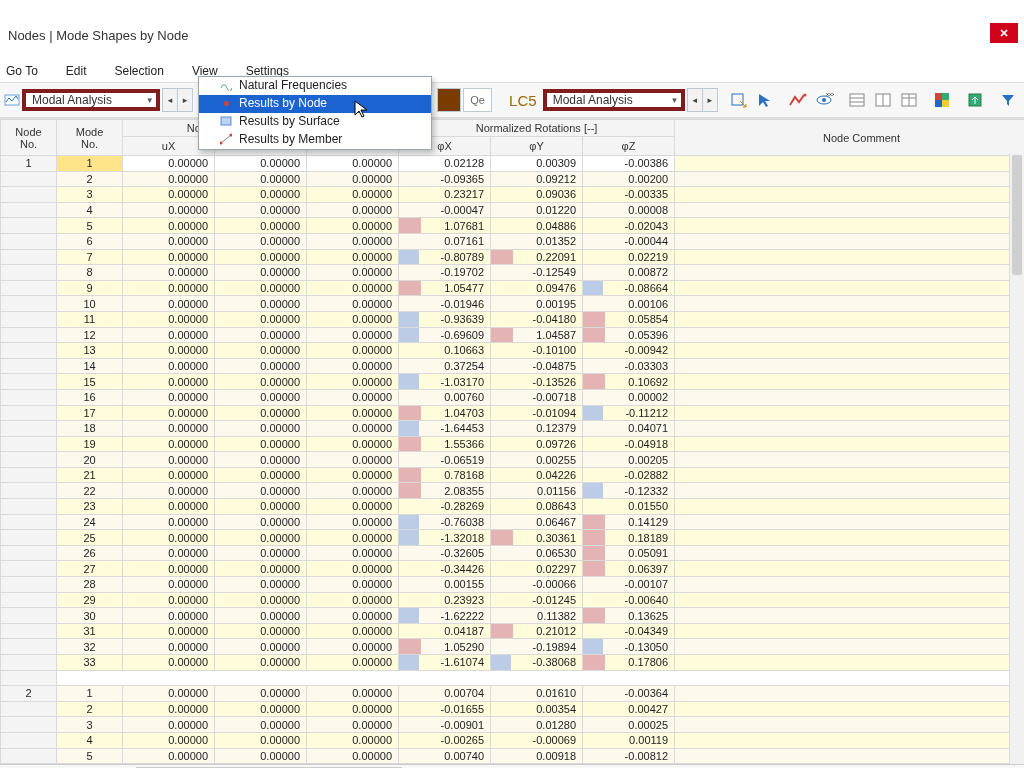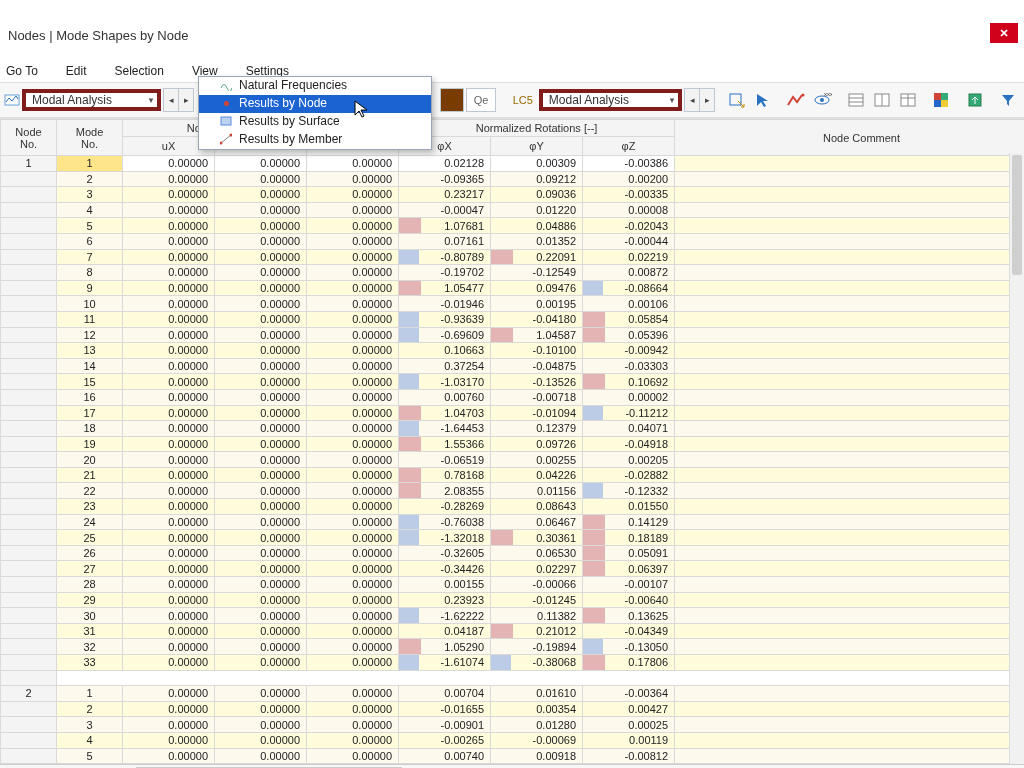--- a/index.html
+++ b/index.html
@@ -16,21 +16,21 @@
 .combo.results{width:225px;background:#d8e9ff;border-color:#7aa9e0}
 .combo.lc{width:165px}
 .nav-btns{display:flex}
 .nav-btn{width:14px;height:22px;border:1px solid #bfc7d0;border-left:none;background:#f3f3f3;display:flex;align-items:center;justify-content:center;font-size:9px;color:#444}
 .nav-btn:first-child{border-left:1px solid #bfc7d0}
 .tb-sep{width:6px}
 .tb-btn{width:26px;height:24px;border:1px solid transparent;display:flex;align-items:center;justify-content:center;border-radius:2px}
 .tb-btn svg{display:block}
 .color-swatch{width:26px;height:22px;background:#7a3b00;border:1px solid #bfc7d0}
 .qe{width:32px;height:22px;border:1px solid #bfc7d0;background:#fff;display:flex;align-items:center;justify-content:center;font-size:11px;color:#666}
-.lc-label{font-size:11px;color:#9a6a00;margin:0 4px 0 15px}
+.lc-label{font-size:15px;color:#9a6a00;margin:0 4px 0 15px}
 .ic-small{width:16px;height:16px}
 
 .dropdown{position:absolute;left:198px;top:76px;width:232px;background:#fff;border:1px solid #9aa7b8;box-shadow:2px 3px 6px rgba(0,0,0,.25);z-index:50;font-size:12px}
 .dropdown .dd-row{height:16px;padding:1px 20px;display:flex;align-items:flex-start;gap:6px}
 .dropdown .dd-row.sel{background:#1a63d1;color:#fff}
 .dropdown .dd-ic{width:14px;height:14px;display:flex;align-items:center;justify-content:center}
 .dropdown .dd-dot{width:5px;height:5px;border-radius:50%;background:#d04437}
 
 .cursor{position:absolute;left:354px;top:100px;z-index:60;pointer-events:none}
 

